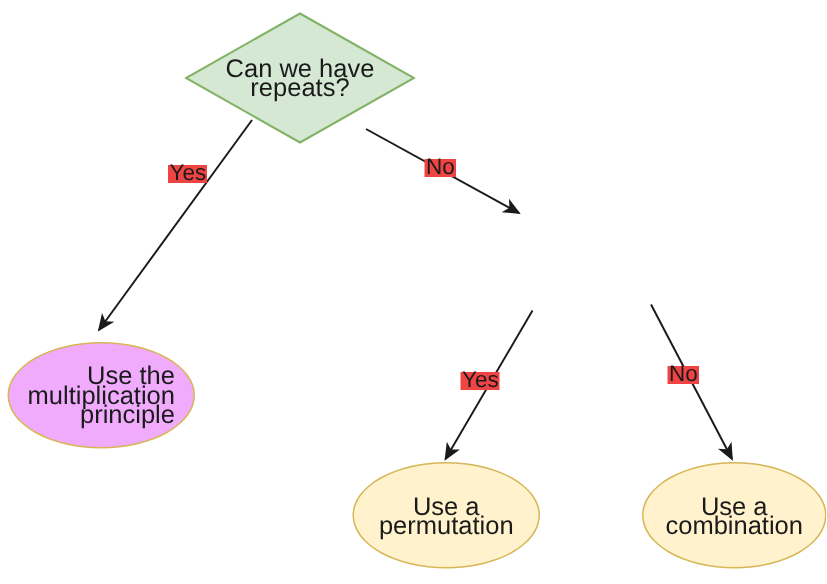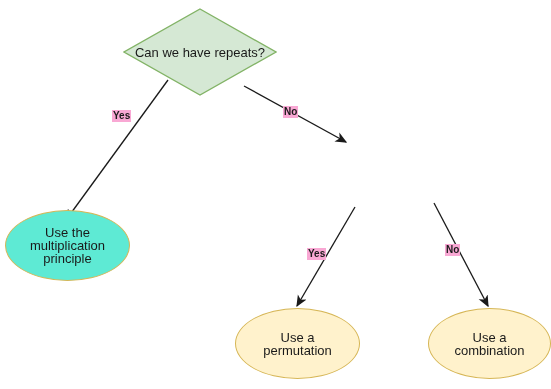--- a/index.html
+++ b/index.html
@@ -28,21 +28,21 @@
     pointer-events: none;
   }
   .node {
     position: absolute;
     box-sizing: border-box;
     display: flex;
     align-items: center;
     justify-content: center;
     text-align: center;
     color: #1a1a1a;
-    font-size: 13px;
+    font-size: 17px;
     line-height: 13px;
     user-select: none;
   }
   .node-label {
     display: block;
     white-space: pre-line;
     padding: 0 2px;
   }
   
   .diamond {
@@ -57,28 +57,27 @@
   }
   .diamond .node-label {
     position: relative;
     z-index: 2;
   }
   .ellipse {
     border-radius: 50%;
   }
   .edge-label {
     position: absolute;
-    font-size: 10px;
+    font-size: 15px;
     line-height: 12px;
     color: #1a1a1a;
-    background: #f9a8d4;
+    background: #ef4444;
     padding: 0 1px;
     user-select: none;
     white-space: nowrap;
-    font-weight: bold;
   }
 </style>
 </head>
 <body>
 
 <div id="canvas">
 
   <svg id="edge-layer" viewBox="0 0 551 389" width="551" height="389" xmlns="http://www.w3.org/2000/svg">
     <defs>
       <marker id="arrowhead" markerWidth="9" markerHeight="9" refX="8" refY="4.5" orient="auto" markerUnits="strokeWidth">
@@ -96,22 +95,22 @@
   </svg>
 
   <div class="node diamond" style="left:123px; top:8px; width:154px; height:88px;">
     <svg class="diamond-bg" viewBox="0 0 154 88" preserveAspectRatio="none" xmlns="http://www.w3.org/2000/svg">
       <polygon points="77,1 153,44 77,87 1,44" fill="#d5e8d4" stroke="#82b366" stroke-width="1.4"></polygon>
     </svg>
     <span class="node-label">Can we have repeats?</span>
   </div>
 
 
-  <div class="node ellipse" style="left:5px; top:210px; width:125px; height:71px;
-              background:#5eead4; border:1.3px solid #d6b656;">
+  <div class="node ellipse" style="left:5px; top:228px; width:125px; height:71px;
+              background:#f0abfc; border:1.3px solid #d6b656;text-align:right;">
     <span class="node-label">Use the
 multiplication
 principle</span>
   </div>
 
   <div class="node ellipse" style="left:235px; top:308px; width:125px; height:71px;
               background:#fff2cc; border:1.3px solid #d6b656;">
     <span class="node-label">Use a
 permutation</span>
   </div>

